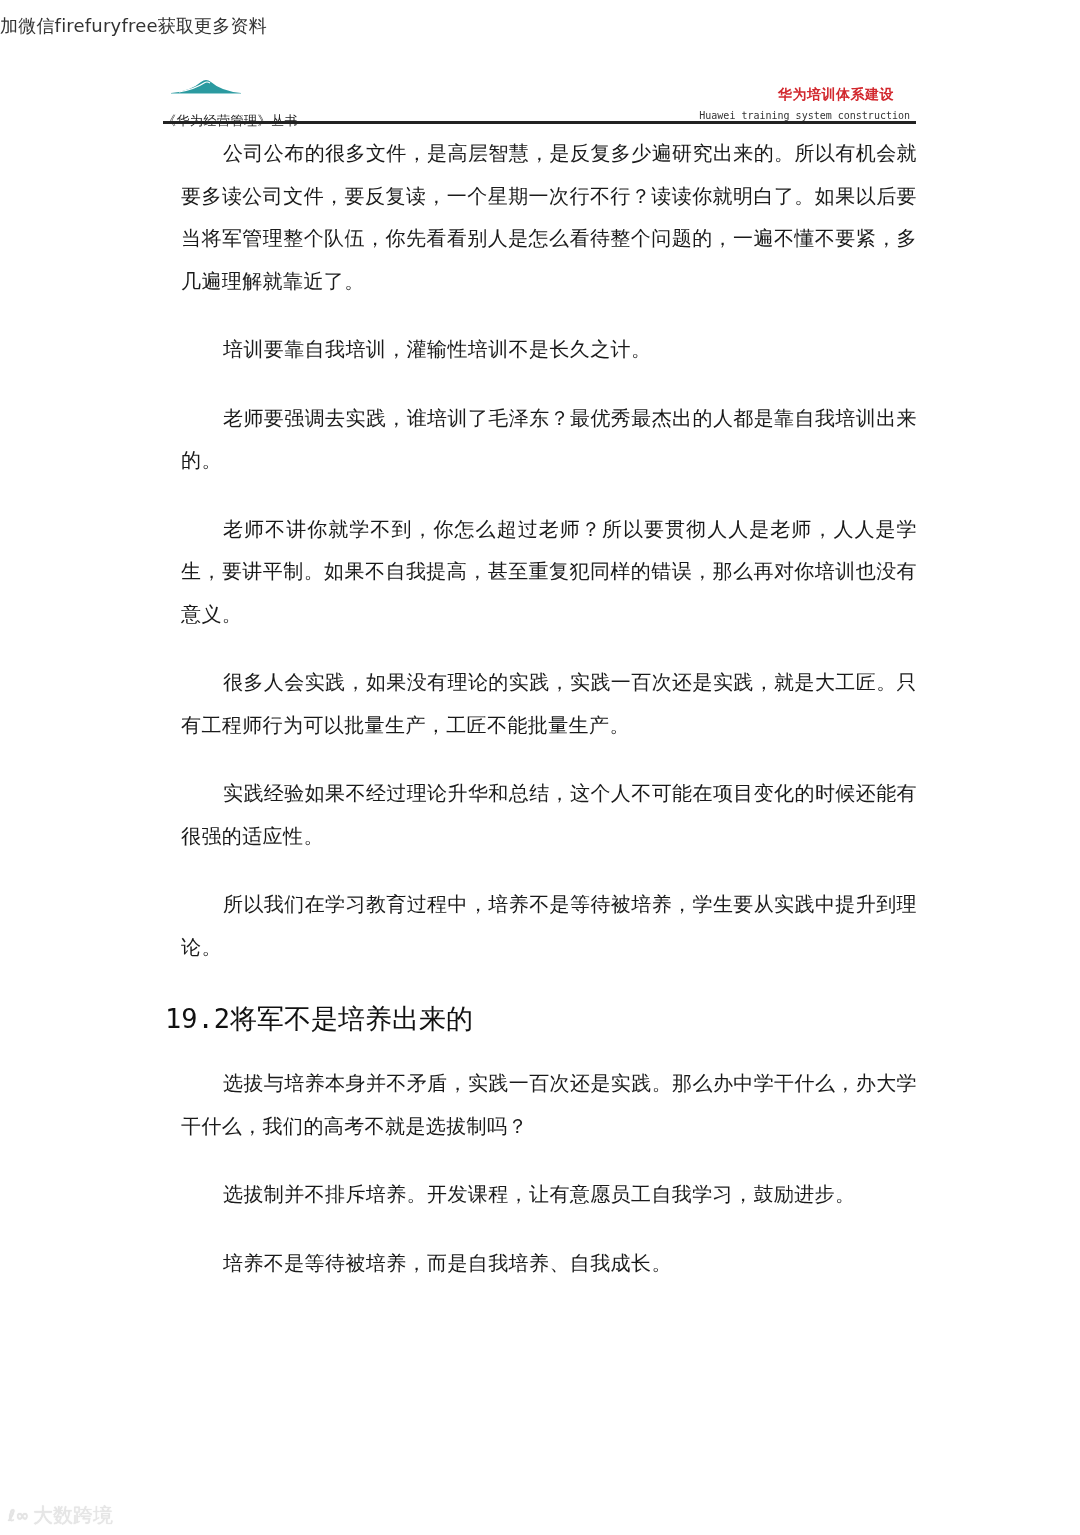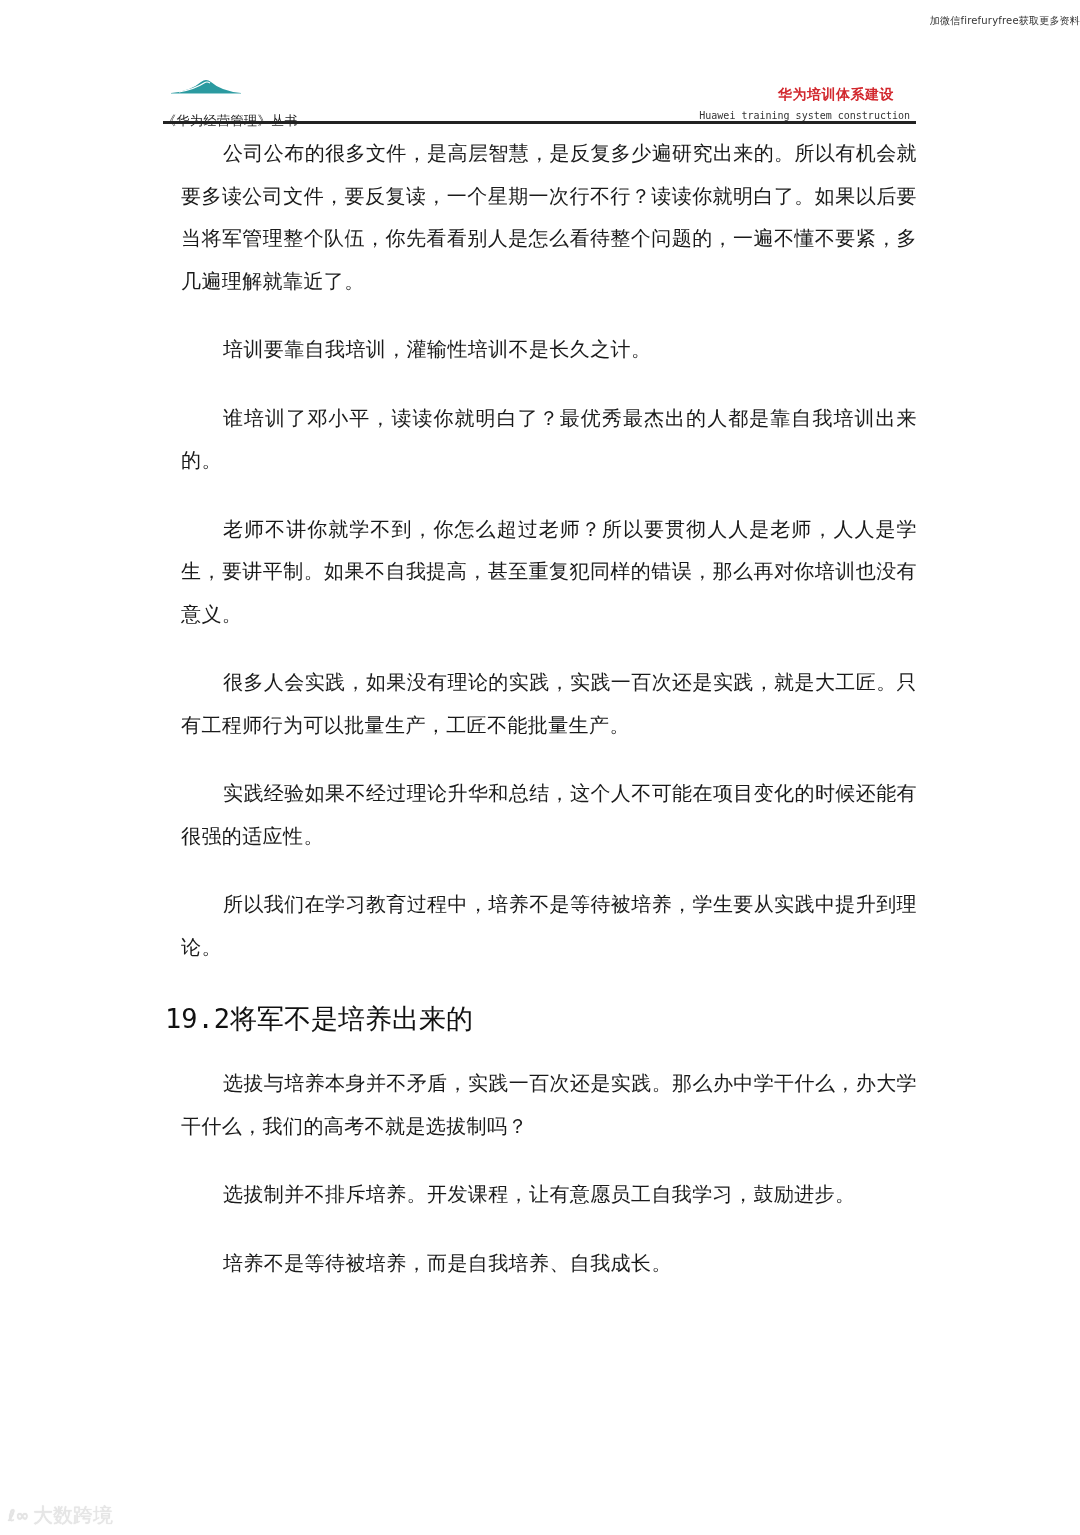--- a/index.html
+++ b/index.html
@@ -13,23 +13,23 @@
       position: relative;
       overflow: hidden;
       font-family: "DejaVu Serif", "Liberation Serif", serif;
       color: #1a1a1a;
     }
     .top-watermark {
       position: absolute;
       top: 14px;
       left: 0;
       width: 1080px;
-      text-align: right;
+      text-align: left;
       font-family: "DejaVu Sans", "Liberation Sans", sans-serif;
-      font-size: 10px;
+      font-size: 18px;
       color: #333;
       letter-spacing: 0.2px;
     }
     .page-header {
       position: absolute;
       top: 76px;
       left: 163px;
       width: 753px;
       height: 50px;
     }
@@ -131,21 +131,21 @@
   </svg>
   <div class="series-title">《华为经营管理》丛书</div>
   <div class="book-title">华为培训体系建设</div>
   <div class="book-subtitle">Huawei training system construction</div>
   <div class="header-rule"></div>
 </div>
 
 <div class="content">
   <p class="para">公司公布的很多文件，是高层智慧，是反复多少遍研究出来的。所以有机会就要多读公司文件，要反复读，一个星期一次行不行？读读你就明白了。如果以后要当将军管理整个队伍，你先看看别人是怎么看待整个问题的，一遍不懂不要紧，多几遍理解就靠近了。</p>
   <p class="para">培训要靠自我培训，灌输性培训不是长久之计。</p>
-  <p class="para">谁培训了邓小平，读读你就明白了？最优秀最杰出的人都是靠自我培训出来的。</p>
+  <p class="para">老师要强调去实践，谁培训了毛泽东？最优秀最杰出的人都是靠自我培训出来的。</p>
   <p class="para">老师不讲你就学不到，你怎么超过老师？所以要贯彻人人是老师，人人是学生，要讲平制。如果不自我提高，甚至重复犯同样的错误，那么再对你培训也没有意义。</p>
   <p class="para">很多人会实践，如果没有理论的实践，实践一百次还是实践，就是大工匠。只有工程师行为可以批量生产，工匠不能批量生产。</p>
   <p class="para">实践经验如果不经过理论升华和总结，这个人不可能在项目变化的时候还能有很强的适应性。</p>
   <p class="para">所以我们在学习教育过程中，培养不是等待被培养，学生要从实践中提升到理论。</p>
 
   <h2 class="section-heading">
     <span class="num">19.2</span><span>将军不是培养出来的</span>
   </h2>
 
   <p class="para">选拔与培养本身并不矛盾，实践一百次还是实践。那么办中学干什么，办大学干什么，我们的高考不就是选拔制吗？</p>

